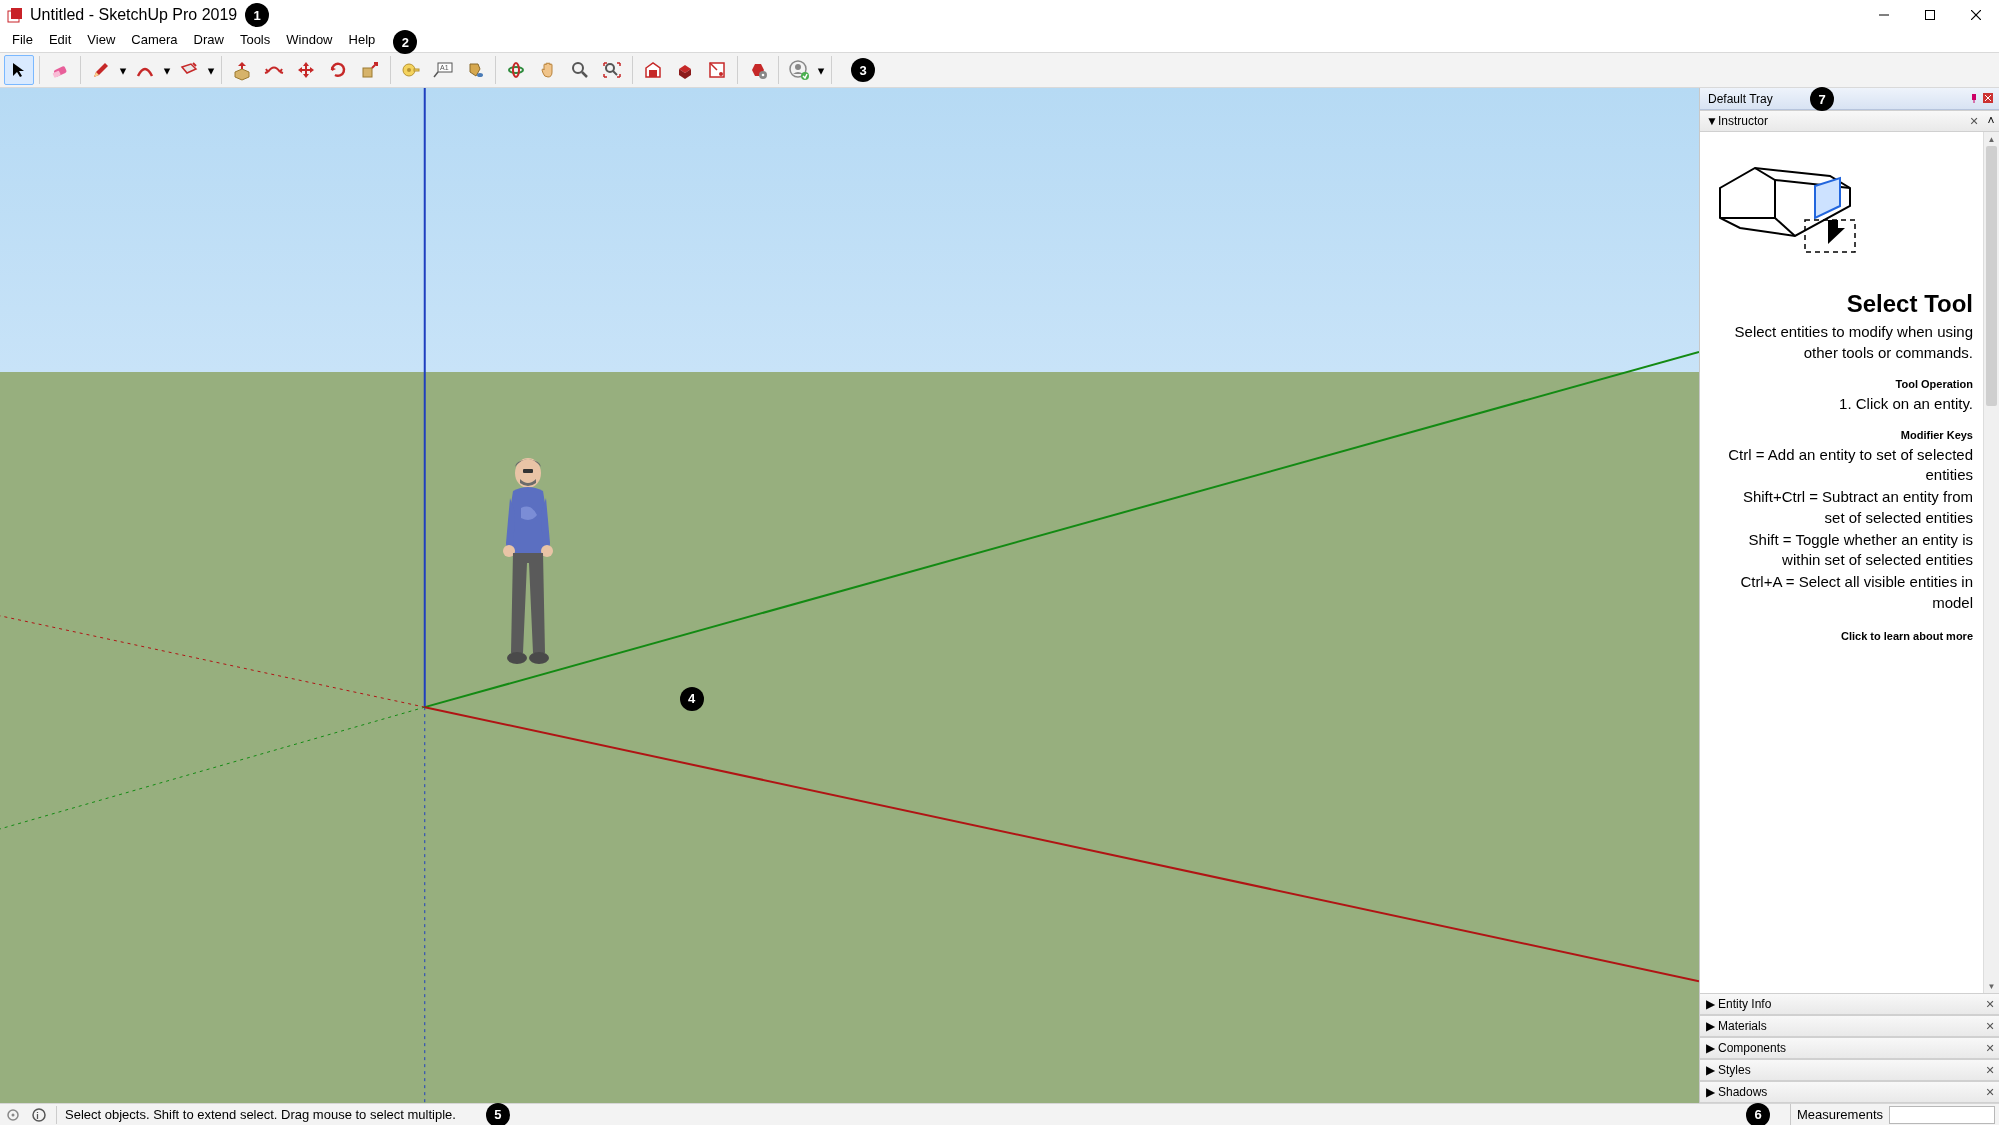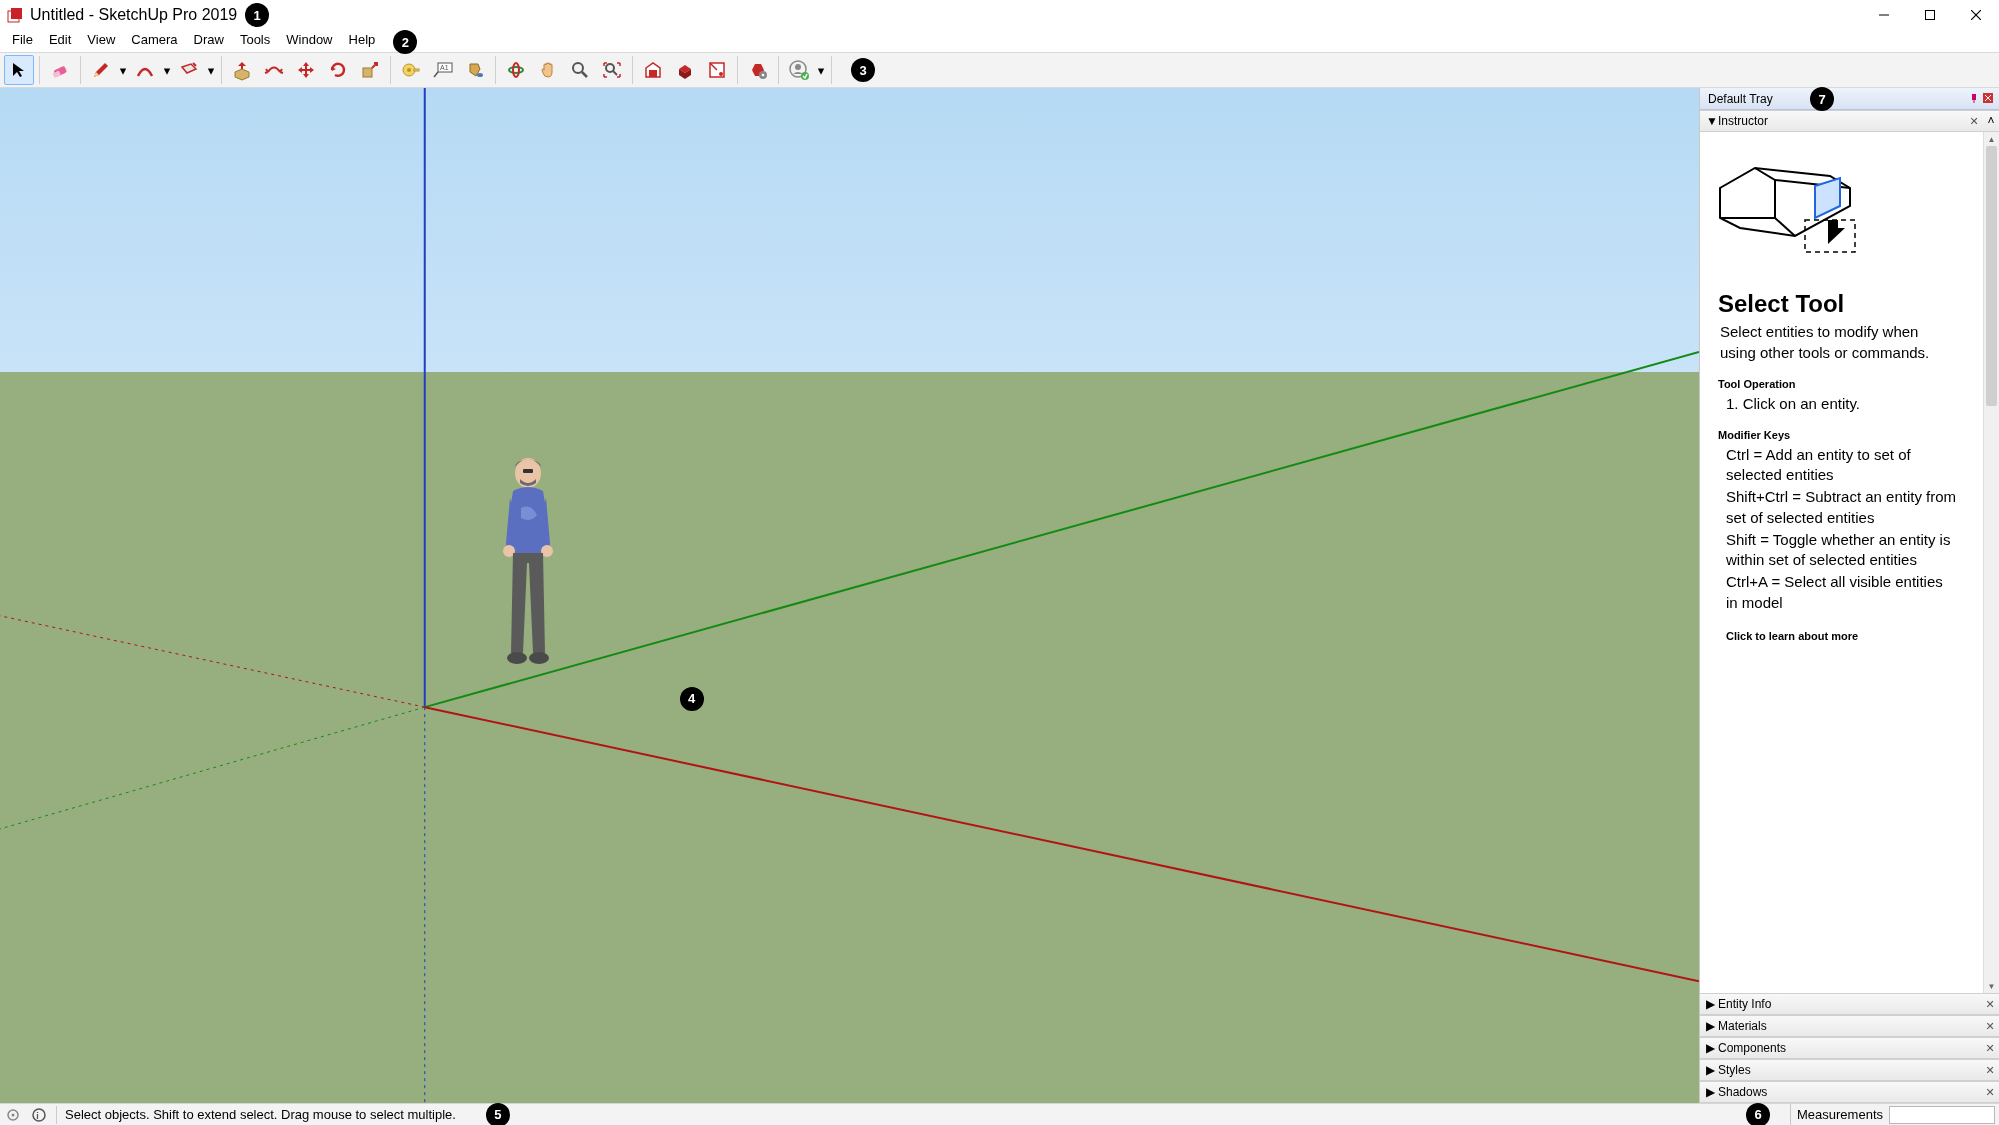--- a/index.html
+++ b/index.html
@@ -330,21 +330,21 @@
         <svg width="180" height="120" viewBox="0 0 180 120">
           <path d="M20 70 L20 40 L55 20 L130 28 L150 40 L150 58 L95 88 L40 80 Z" fill="#fff" stroke="#000" stroke-width="2"></path>
           <path d="M55 20 L75 32 L150 40" fill="none" stroke="#000" stroke-width="2"></path>
           <path d="M75 32 L75 70 L20 70" fill="none" stroke="#000" stroke-width="2"></path>
           <path d="M75 70 L95 88" fill="none" stroke="#000" stroke-width="2"></path>
           <path d="M115 38 L140 30 L140 58 L115 70 Z" fill="#cde2ff" stroke="#26d" stroke-width="2"></path>
           <rect x="105" y="72" width="50" height="32" fill="none" stroke="#000" stroke-dasharray="5 4" stroke-width="1.5"></rect>
           <path d="M128 72 L128 96 L145 80 L138 80 L138 72 Z" fill="#000"></path>
         </svg>
       </div>
-      <div class="instructor" style="padding-right:42px;">
+      <div class="instructor" style="padding-right:26px;text-align:right;">
         <h2>Select Tool</h2>
         <p>Select entities to modify when using other tools or commands.</p>
         <h3>Tool Operation</h3>
         <p class="indent">1. Click on an entity.</p>
         <h3>Modifier Keys</h3>
         <p class="indent">Ctrl = Add an entity to set of selected entities</p>
         <p class="indent">Shift+Ctrl = Subtract an entity from set of selected entities</p>
         <p class="indent">Shift = Toggle whether an entity is within set of selected entities</p>
         <p class="indent">Ctrl+A = Select all visible entities in model</p>
         <h3 style="margin-top:16px;margin-left:8px;">Click to learn about more</h3>

